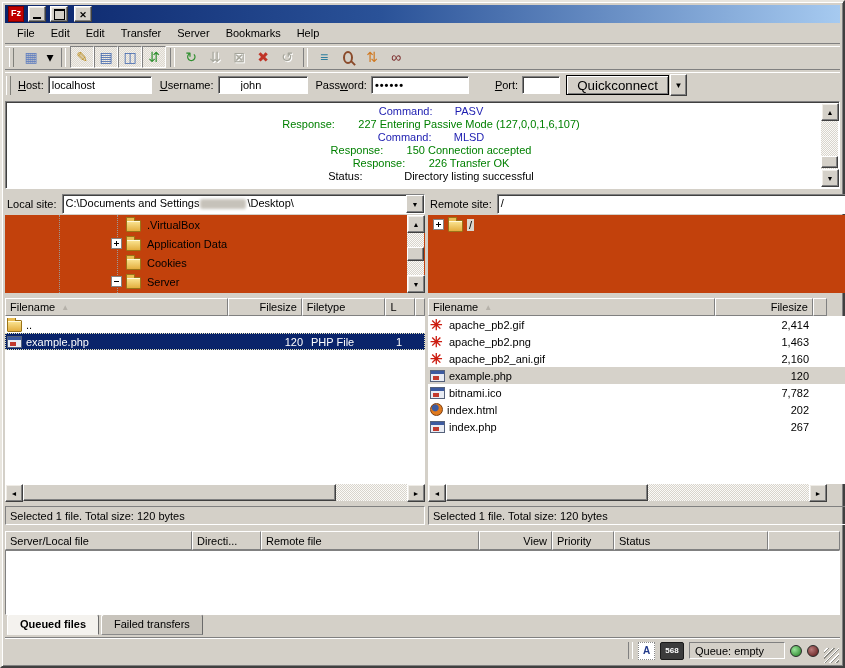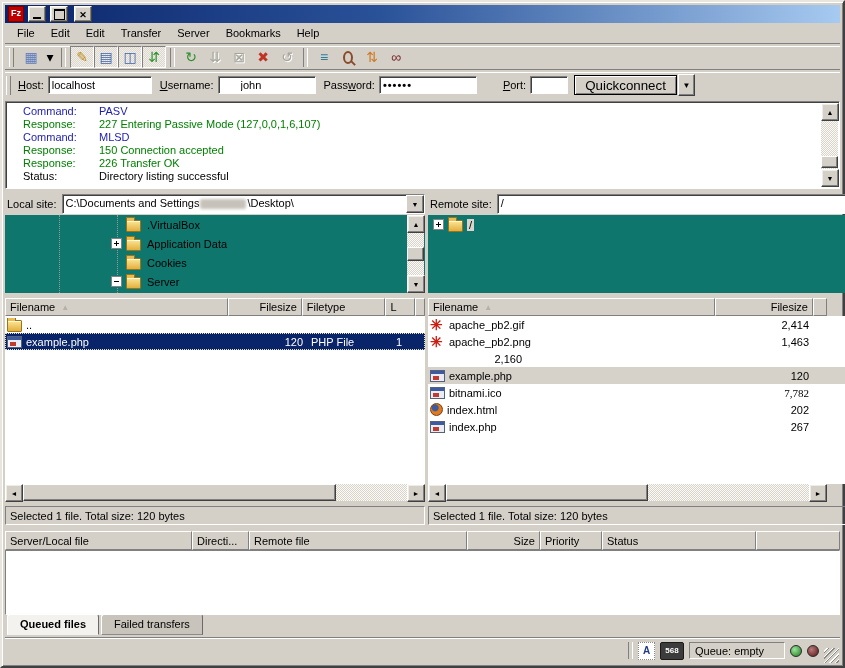--- a/index.html
+++ b/index.html
@@ -43,31 +43,31 @@
   .glyph-shape{display:inline-block;position:relative;}
   .glyph-magnifier{width:9px;height:9px;border:2px solid #8a4a2a;border-radius:50%;}
   .glyph-magnifier::after{content:"";position:absolute;width:6px;height:2px;background:#8a4a2a;
           transform:rotate(45deg);right:-5px;bottom:-2px;}
 
   .quickbar{position:absolute;left:3px;right:3px;top:69px;height:28px;display:flex;align-items:center;}
   .qc-label{margin:0 4px 0 8px;white-space:nowrap;}
   .qc-label .mn{text-decoration:underline;}
   .qc-field{height:18px;background:#fff;border:1px solid;border-color:#808080 #fff #fff #808080;
             box-shadow:inset 1px 1px 0 #404040;padding:1px 3px;font:inherit;box-sizing:border-box;}
-  .f-host{width:104px;} .f-user{width:98px;padding-left:22px;} .f-pass{width:98px;letter-spacing:1px;font-weight:bold;} .f-port{width:38px;}
+  .f-host{width:104px;} .f-user{width:90px;padding-left:22px;} .f-pass{width:98px;letter-spacing:1px;font-weight:bold;} .f-port{width:38px;}
   .qc-btn{height:20px;margin-left:6px;padding:2px 10px;background:#d4d0c8;border:1px solid #000;
           box-shadow:inset 1px 1px 0 #fff,inset -1px -1px 0 #808080;white-space:nowrap;}
   .qc-dd{width:15px;height:20px;background:#d4d0c8;border:1px solid;border-color:#fff #404040 #404040 #fff;
          box-shadow:inset -1px -1px 0 #808080;font-size:8px;display:flex;align-items:center;justify-content:center;margin-left:1px;}
 
   
   .log{position:absolute;left:3px;right:3px;top:99px;height:88px;background:#fff;
        border:1px solid;border-color:#808080 #fff #fff #808080;box-shadow:inset 1px 1px 0 #404040;
        padding-top:3px;box-sizing:border-box;overflow:hidden;}
-  .log-line{display:flex;line-height:13px;padding-left:17px;white-space:nowrap;}
+  .log-line{display:flex;line-height:13px;padding-left:17px;white-space:nowrap;justify-content:center;}
   .log-label{width:76px;flex:none;}
 
   
   .sb-btn{width:16px;height:16px;background:#d4d0c8;flex:none;
           border:1px solid;border-color:#fff #404040 #404040 #fff;
           box-shadow:inset -1px -1px 0 #808080,inset 1px 1px 0 #efece6;
           font-size:7px;display:flex;align-items:center;justify-content:center;color:#000;}
   .sb-track{flex:1;position:relative;background-color:#f0ede7;
           background-image:repeating-conic-gradient(#d8d4cc 0% 25%, #fbfaf7 0% 50%);background-size:2px 2px;}
   .sb-thumb{position:absolute;background:#d4d0c8;
@@ -83,21 +83,21 @@
   .site-row{position:absolute;top:0;left:0;right:0;height:20px;display:flex;align-items:center;}
   .site-label{padding:0 5px 0 2px;white-space:nowrap;}
   .combo{flex:1;height:18px;display:flex;align-items:stretch;background:#fff;
          border:1px solid;border-color:#808080 #fff #fff #808080;box-shadow:inset 1px 1px 0 #404040;}
   .combo-text{flex:1;padding:2px 3px;white-space:nowrap;overflow:hidden;}
   .combo-dd{width:16px;background:#d4d0c8;border:1px solid;border-color:#fff #404040 #404040 #fff;
             box-shadow:inset -1px -1px 0 #808080;font-size:7px;display:flex;align-items:center;justify-content:center;flex:none;}
   .blurbox{display:inline-block;width:46px;height:10px;background:#c6c2ba;filter:blur(1.5px);
            border-radius:2px;vertical-align:middle;margin:0 1px;}
 
-  .tree{position:absolute;top:21px;left:0;right:0;height:78px;background:#0f766e;overflow:hidden;}
+  .tree{position:absolute;top:21px;left:0;right:0;height:78px;background:#c2410c;overflow:hidden;}
   .tree-guides{position:absolute;top:0;bottom:0;border-left:1px dotted #9a9a9a;}
   .tree-row{height:19px;display:flex;align-items:center;position:relative;}
   .tree-indent{flex:none;}
   .exp{width:11px;height:11px;flex:none;border:1px solid #848484;background:#fff;position:relative;margin-right:4px;box-sizing:border-box;}
   .exp::before{content:"";position:absolute;left:2px;right:2px;top:4px;height:1px;background:#000;}
   .exp.plus::after{content:"";position:absolute;top:2px;bottom:2px;left:4px;width:1px;background:#000;}
   .exp-space{width:11px;margin-right:4px;flex:none;}
   .tree-label{padding:0 2px;white-space:nowrap;}
   .tree-label.sel{background:#d9d5cd;}
 
@@ -420,35 +420,39 @@
           <span class="cell r" style="width: 98px;">2,414</span>
         </div>
         <div class="lrow">
           <span class="cell name" style="width: 287px;">
             <span class="fi fi-apache"></span>
             <span>apache_pb2.png</span>
           </span>
           <span class="cell r" style="width: 98px;">1,463</span>
         </div>
         <div class="lrow">
+          <span class="cell name" style="width: 287px;">
+            <span class="fi fi-apache"></span>
+            <span>apache_pb2_ani.gif</span>
+          </span>
           <span class="cell r" style="width: 98px;">2,160</span>
         </div>
         <div class="lrow sel-inactive">
           <span class="cell name" style="width: 287px;">
             <span class="fi fi-php"></span>
             <span>example.php</span>
           </span>
           <span class="cell r" style="width: 98px;">120</span>
         </div>
         <div class="lrow">
           <span class="cell name" style="width: 287px;">
             <span class="fi fi-php"></span>
             <span>bitnami.ico</span>
           </span>
-          <span class="cell r" style="width: 98px; font-family: Liberation Serif, serif;">7,782</span>
+          <span class="cell r" style="width: 98px;">7,782</span>
         </div>
         <div class="lrow">
           <span class="cell name" style="width: 287px;">
             <span class="fi fi-firefox"></span>
             <span>index.html</span>
           </span>
           <span class="cell r" style="width: 98px;">202</span>
         </div>
         <div class="lrow">
           <span class="cell name" style="width: 287px;">
@@ -473,28 +477,28 @@
       <span class="sb-btn">►</span>
     </div>
     <div style="position:absolute;top:290px;right:0;width:17px;height:17px;background:#d4d0c8"></div>
     <div class="pane-status">Selected 1 file. Total size: 120 bytes</div>
   </div>
 
   <div class="queue-hdr" id="queue-hdr">
       <div class="hcell" style="width: 187px;">
         <span>Server/Local file</span>
       </div>
-      <div class="hcell" style="width: 57px;">
+      <div class="hcell" style="width: 69px;">
         <span>Directi...</span>
       </div>
       <div class="hcell" style="width: 218px;">
         <span>Remote file</span>
       </div>
       <div class="hcell r" style="width: 73px;">
-        <span>Size</span>
+        <span>View</span>
       </div>
       <div class="hcell" style="width: 62px;">
         <span>Priority</span>
       </div>
       <div class="hcell" style="width: 154px;">
         <span>Status</span>
       </div>
       <div class="hcell" style="flex: 1 1 0%;"></div>
     </div>
   <div class="queue-body"></div>

